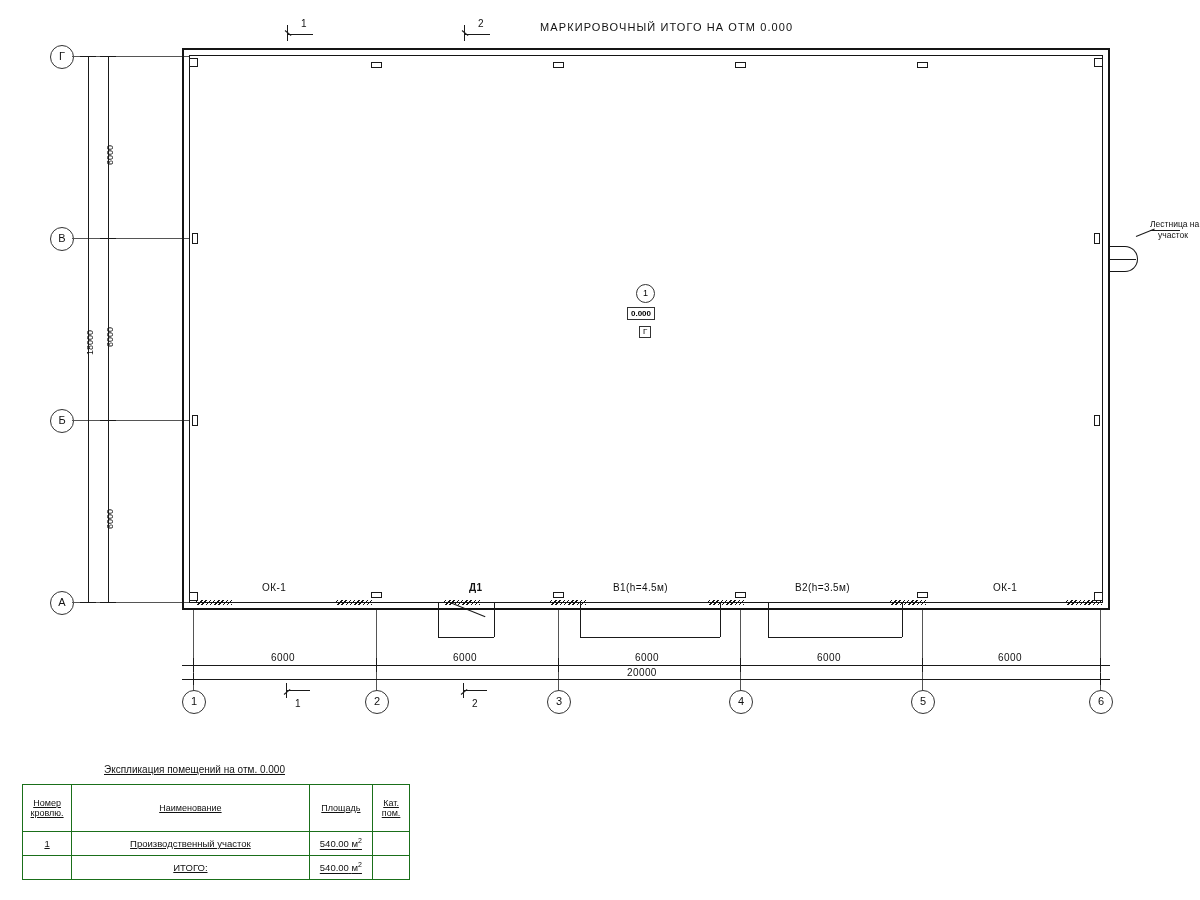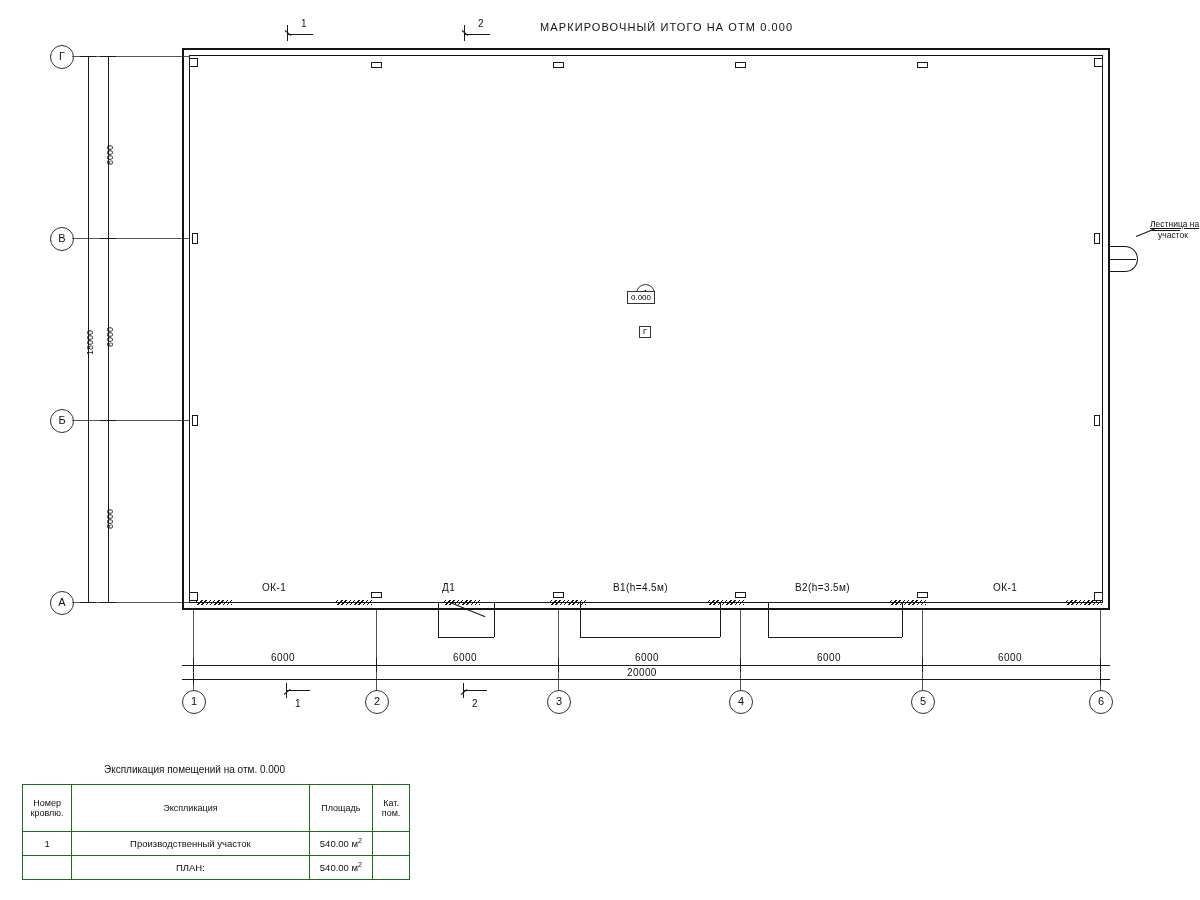--- a/index.html
+++ b/index.html
@@ -127,20 +127,21 @@
     line-height: 10px;
     background: #fff;
   }
 
   
   table.exp {
     position: absolute;
     border-collapse: collapse;
     font-size: 9.5px;
     color: #111;
+    text-decoration: underline;
   }
   table.exp td, table.exp th {
     border: 1px solid #1a6f1a;
     padding: 2px 4px;
     font-weight: normal;
     text-align: center;
     vertical-align: middle;
   }
   table.exp th { font-size: 9px; }
   td.left { text-align: left; padding-left: 6px; }
@@ -219,21 +220,21 @@
   <div class="colmark" style="left:917px; top:592px; width:11px; height:6px;"></div>
 
   <div class="hatch" style="left:196px; top:600px; width:36px; height:5px;"></div>
   <div class="hline" style="left:232px; top:602px; width:104px;"></div>
   <div class="hatch" style="left:336px; top:600px; width:36px; height:5px;"></div>
   <div class="txt" style="left:262px; top:582px;">ОК-1</div>
 
   <div class="hatch" style="left:444px; top:600px; width:36px; height:5px;"></div>
   <div class="hline" style="left:480px; top:602px; width:70px;"></div>
   <div class="hatch" style="left:550px; top:600px; width:36px; height:5px;"></div>
-  <div class="txt" style="left:442px; top:582px;">Д1</div>
+  <div class="txt" style="left:469px; top:582px;font-weight:bold;">Д1</div>
 
   <div class="vline" style="left:438px; top:603px; height:34px;"></div>
   <div class="hline" style="left:438px; top:637px; width:56px;"></div>
   <div class="vline" style="left:494px; top:603px; height:34px;"></div>
   <div class="hline" style="left:450px; top:602px; width:38px; transform:rotate(22deg); transform-origin:left center;"></div>
 
   <div class="hline" style="left:586px; top:602px; width:122px;"></div>
   <div class="hatch" style="left:708px; top:600px; width:36px; height:5px;"></div>
   <div class="txt" style="left:613px; top:582px;">В1(h=4.5м)</div>
   <div class="vline" style="left:580px; top:603px; height:34px;"></div>
@@ -248,25 +249,25 @@
   <div class="vline" style="left:902px; top:603px; height:34px;"></div>
 
   <div class="hline" style="left:926px; top:602px; width:140px;"></div>
   <div class="hatch" style="left:1066px; top:600px; width:36px; height:5px;"></div>
   <div class="txt" style="left:993px; top:582px;">ОК-1</div>
 
   <div class="ladder" style="left:1108px; top:246px; width:30px; height:26px;"></div>
   <div class="hline" style="left:1110px; top:259px; width:26px;"></div>
   <div class="hline" style="left:1136px; top:236px; width:20px; transform:rotate(-22deg); transform-origin:left center;"></div>
   <div class="hline" style="left:1150px; top:230px; width:30px;"></div>
-  <div class="txt-sm" style="left:1150px; top:219px;text-decoration:underline;">Лестница на</div>
+  <div class="txt-sm" style="left:1150px; top:219px;">Лестница на</div>
   <div class="txt-sm" style="left:1158px; top:230px;">участок</div>
 
   <div class="room-num" style="left:636px; top:284px;">1</div>
-  <div class="room-elev" style="left:627px; top:291px;">0.000</div>
+  <div class="room-elev" style="left:627px; top:307px;font-weight:bold;">0.000</div>
   <div class="room-cat" style="left:639px; top:326px;">Г</div>
 
   <div class="hline" style="left:287px; top:34px; width:26px;"></div>
   <div class="vline" style="left:287px; top:25px; height:16px;"></div>
   <div class="hline" style="left:285px; top:30px; width:8px; transform:rotate(40deg); transform-origin:left center;"></div>
   <div class="txt" style="left:301px; top:18px;">1</div>
 
   <div class="hline" style="left:464px; top:34px; width:26px;"></div>
   <div class="vline" style="left:464px; top:25px; height:16px;"></div>
   <div class="hline" style="left:462px; top:30px; width:8px; transform:rotate(40deg); transform-origin:left center;"></div>
@@ -308,56 +309,56 @@
   <div class="hline" style="left:286px; top:690px; width:24px;"></div>
   <div class="vline" style="left:286px; top:683px; height:15px;"></div>
   <div class="hline" style="left:284px; top:694px; width:8px; transform:rotate(-40deg); transform-origin:left center;"></div>
   <div class="txt" style="left:295px; top:698px;">1</div>
 
   <div class="hline" style="left:463px; top:690px; width:24px;"></div>
   <div class="vline" style="left:463px; top:683px; height:15px;"></div>
   <div class="hline" style="left:461px; top:694px; width:8px; transform:rotate(-40deg); transform-origin:left center;"></div>
   <div class="txt" style="left:472px; top:698px;">2</div>
 
-  <div class="exp-title" style="left:104px; top:764px;">Экспликация помещений на отм. 0.000</div>
+  <div class="exp-title" style="left:104px; top:764px;text-decoration:underline;">Экспликация помещений на отм. 0.000</div>
 
   <table class="exp" style="left:22px; top:784px; width:388px;">
     <colgroup>
       <col style="width:48px">
       <col style="width:232px">
       <col style="width:62px">
       <col style="width:36px">
     </colgroup>
     <thead>
       <tr>
         <th style="height:42px;">
           <div>Номер</div>
           <div>кровлю.</div>
         </th>
-        <th>Экспликация</th>
+        <th>Наименование</th>
         <th>Площадь</th>
         <th>
           <div>Кат.</div>
           <div>пом.</div>
         </th>
       </tr>
     </thead>
     <tbody>
       <tr style="height:24px;">
         <td>1</td>
         <td class="left">Производственный участок</td>
         <td>
           <span>540.00</span>
           <span>м</span><sup>2</sup>
         </td>
         <td></td>
       </tr>
       <tr style="height:24px;">
         <td></td>
-        <td class="right">ПЛАН:</td>
+        <td class="right">ИТОГО:</td>
         <td>
           <span>540.00</span>
           <span>м</span><sup>2</sup>
         </td>
         <td></td>
       </tr>
     </tbody>
   </table>
 
 </div>

